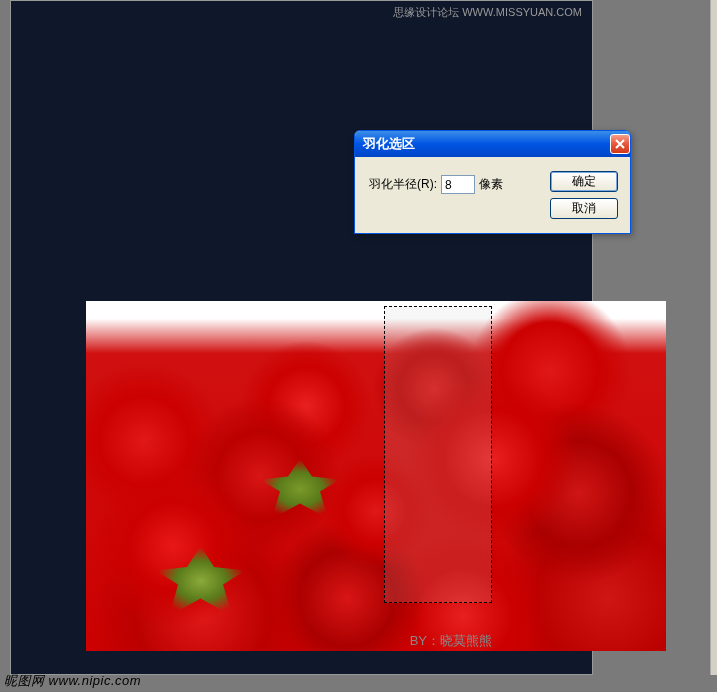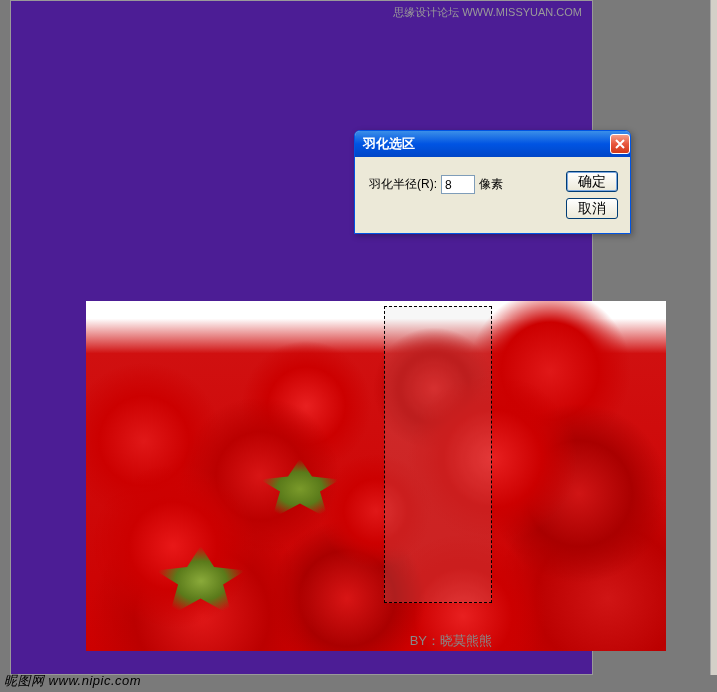--- a/index.html
+++ b/index.html
@@ -11,21 +11,21 @@
       font-size: 12px;
       position: relative;
       overflow: hidden;
     }
     .canvas-area {
       position: absolute;
       left: 10px;
       top: 0;
       width: 583px;
       height: 675px;
-      background: #4c1d95;
+      background: #0f172a;
       border: 1px solid #999;
     }
     .watermark-top {
       position: absolute;
       top: 4px;
       right: 10px;
       color: #999;
       font-size: 11px;
     }
     .scrollbar-v {
@@ -151,26 +151,26 @@
       text-align: left;
     }
     .field-unit { color: #000000; }
     .button-stack {
       display: flex;
       flex-direction: column;
       gap: 6px;
       margin-left: auto;
     }
     .dlg-btn {
-      width: 52px;
+      width: 68px;
       height: 21px;
       background: linear-gradient(180deg, #fff 0%, #ece9d8 100%);
       border: 1px solid #003c74;
       border-radius: 3px;
-      font-size: 14px;
+      font-size: 12px;
       cursor: pointer;
       font-family: inherit;
     }
     .dlg-btn.primary {
       box-shadow: 0 0 0 1px #7aa7e0 inset;
     }
     .watermark-bottom {
       position: absolute;
       left: 4px;
       bottom: 2px;

